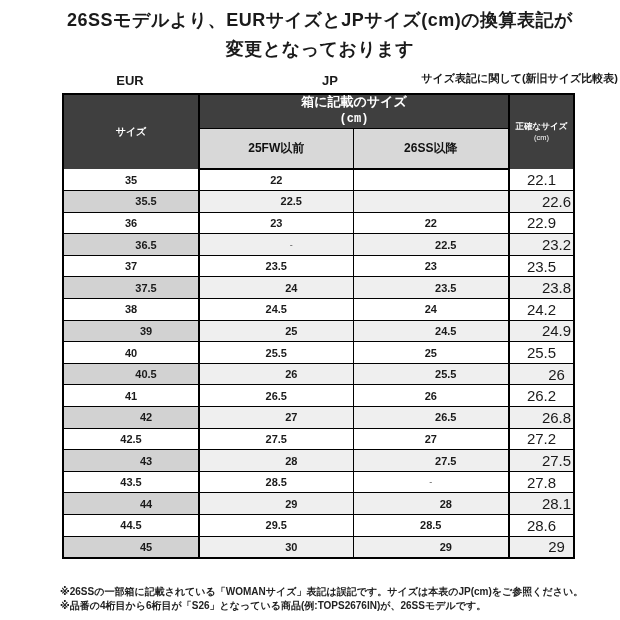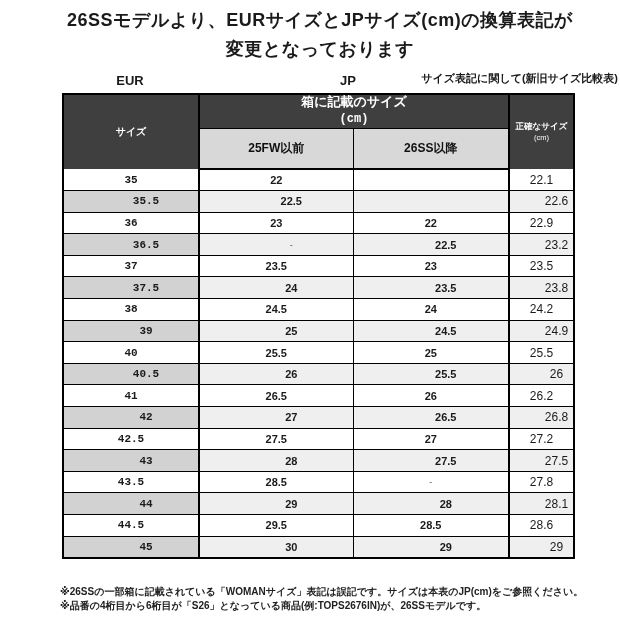--- a/index.html
+++ b/index.html
@@ -12,21 +12,21 @@
   }
   .page { position: relative; width: 620px; height: 620px; background: #fff; overflow: hidden; }
 
   
   .title { position: absolute; top: 6px; left: 0; width: 620px; text-align: center; }
   .title .line { font-size: 18px; font-weight: bold; line-height: 29px; color: #1a1a1a; letter-spacing: 0.5px; padding-left: 20px; }
 
   
   .lbl-eur { position: absolute; top: 73px; left: 62px; width: 136px; text-align: center;
              font-size: 13px; font-weight: bold; color: #1a1a1a; }
-  .lbl-jp  { position: absolute; top: 73px; left: 198px; width: 300px; text-align: center;
+  .lbl-jp  { position: absolute; top: 73px; left: 180px; width: 300px; text-align: center;
              font-size: 13px; font-weight: bold; color: #1a1a1a; }
   .lbl-note { position: absolute; top: 71px; right: 2px; text-align: right;
               font-size: 11px; font-weight: bold; color: #1a1a1a; }
 
   
   table.size-table {
     position: absolute; top: 93px; left: 62px;
     width: 511px; border-collapse: collapse; table-layout: fixed;
     border: 2px solid #000;
   }
@@ -46,24 +46,24 @@
     border-bottom: 2px solid #000;
     margin-top: 20px;
   }
   th.sub-fw { border-right: 1px solid #000; }
   th.sub-ss { border-right: 2px solid #000; }
 
   .size-table tbody td {
     height: 21.6px; font-size: 11px; font-weight: bold; color: #1a1a1a;
     border-bottom: 1px solid #000; background: #ffffff;
   }
-  .size-table tbody td:nth-child(1) { border-right: 2px solid #000; font-family: Liberation Mono, monospace; }
+  .size-table tbody td:nth-child(1) { border-right: 2px solid #000; }
   .size-table tbody td:nth-child(2) { border-right: 1px solid #000; }
   .size-table tbody td:nth-child(3) { border-right: 2px solid #000; }
-  .size-table tbody td:nth-child(4) { font-weight: normal; font-size: 12px; }
+  .size-table tbody td:nth-child(4) { font-weight: normal; font-size: 15px; }
   .size-table tbody tr.stripe td { background: #efefef; padding-left: 30px; }
   .size-table tbody tr.stripe td:nth-child(1) { background: #d2d2d2; }
   .size-table tbody td.dash { font-weight: normal; font-size: 9px; color: #555; }
 
   
   .footnotes { position: absolute; top: 585px; left: 60px; width: 556px; }
   .footnotes .fn { font-size: 10px; font-weight: 600; line-height: 13.5px; color: #222; letter-spacing: 0px; }
 </style>
 </head>
 <body>

